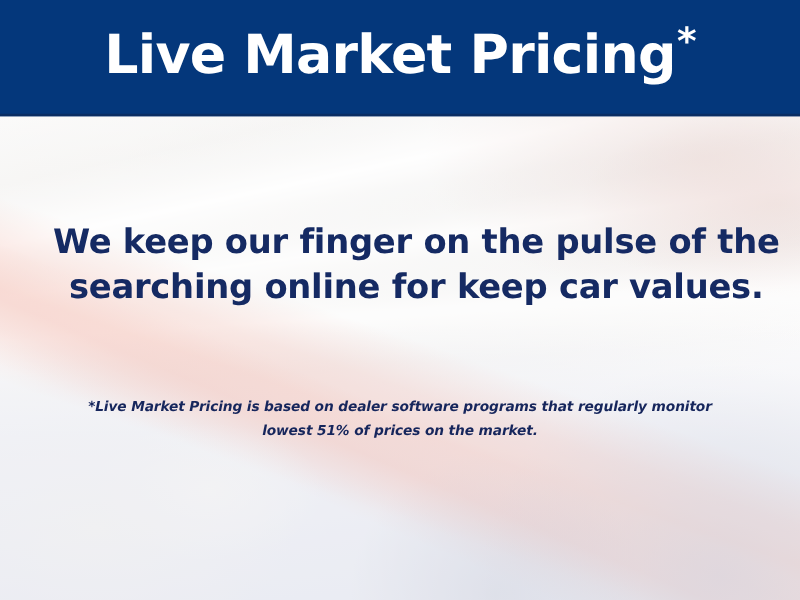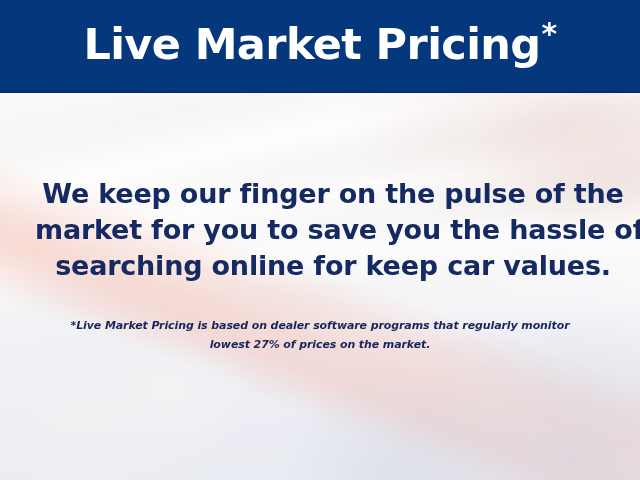--- a/index.html
+++ b/index.html
@@ -190,22 +190,21 @@
   </div>
 
   <div class="banner">
     <div class="banner-title">
       <span>Live Market Pricing</span><span class="asterisk">*</span>
     </div>
   </div>
 
   <div class="headline">
     <span class="headline-line">We keep our finger on the pulse of the</span>
-    <span class="headline-line">market for you to save you the hassle of</span>
     <span class="headline-line">searching online for keep car values.</span>
   </div>
 
   <div class="disclaimer">
     <span class="disclaimer-line">*Live Market Pricing is based on dealer software programs that regularly monitor</span>
-    <span class="disclaimer-line">lowest 27% of prices on the market.</span>
+    <span class="disclaimer-line">lowest 51% of prices on the market.</span>
   </div>
 
 </div>
 
 </body></html>

